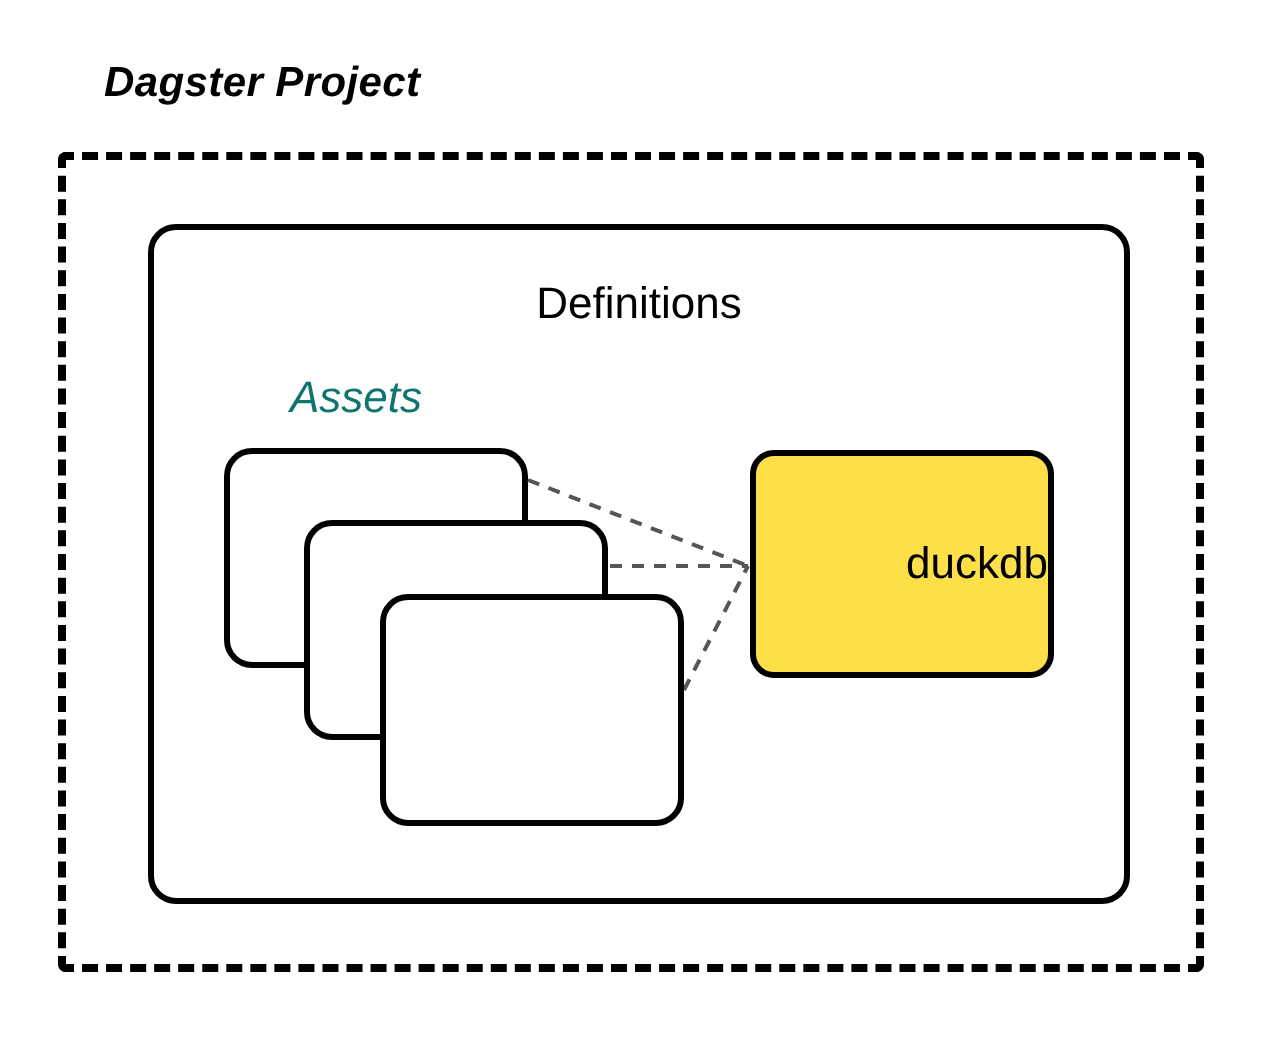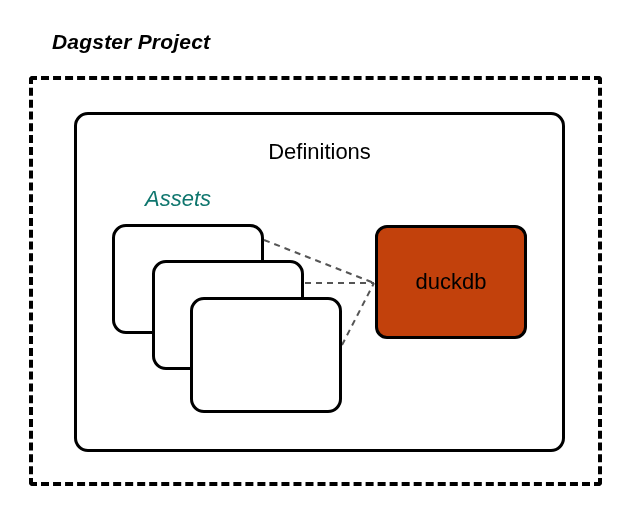--- a/index.html
+++ b/index.html
@@ -105,25 +105,25 @@
 
   
   .resource-box {
     position: absolute;
     left: 375px;
     top: 225px;
     width: 152px;
     height: 114px;
     border: 3px solid #000000;
     border-radius: 12px;
-    background: #c2410c;
+    background: #fde047;
     box-sizing: border-box;
     display: flex;
     align-items: center;
-    justify-content: center;
+    justify-content: flex-end;
     z-index: 6;
   }
   .resource-label {
     font-size: 22px;
     color: #000000;
   }
 
   
   .connectors {
     position: absolute;

